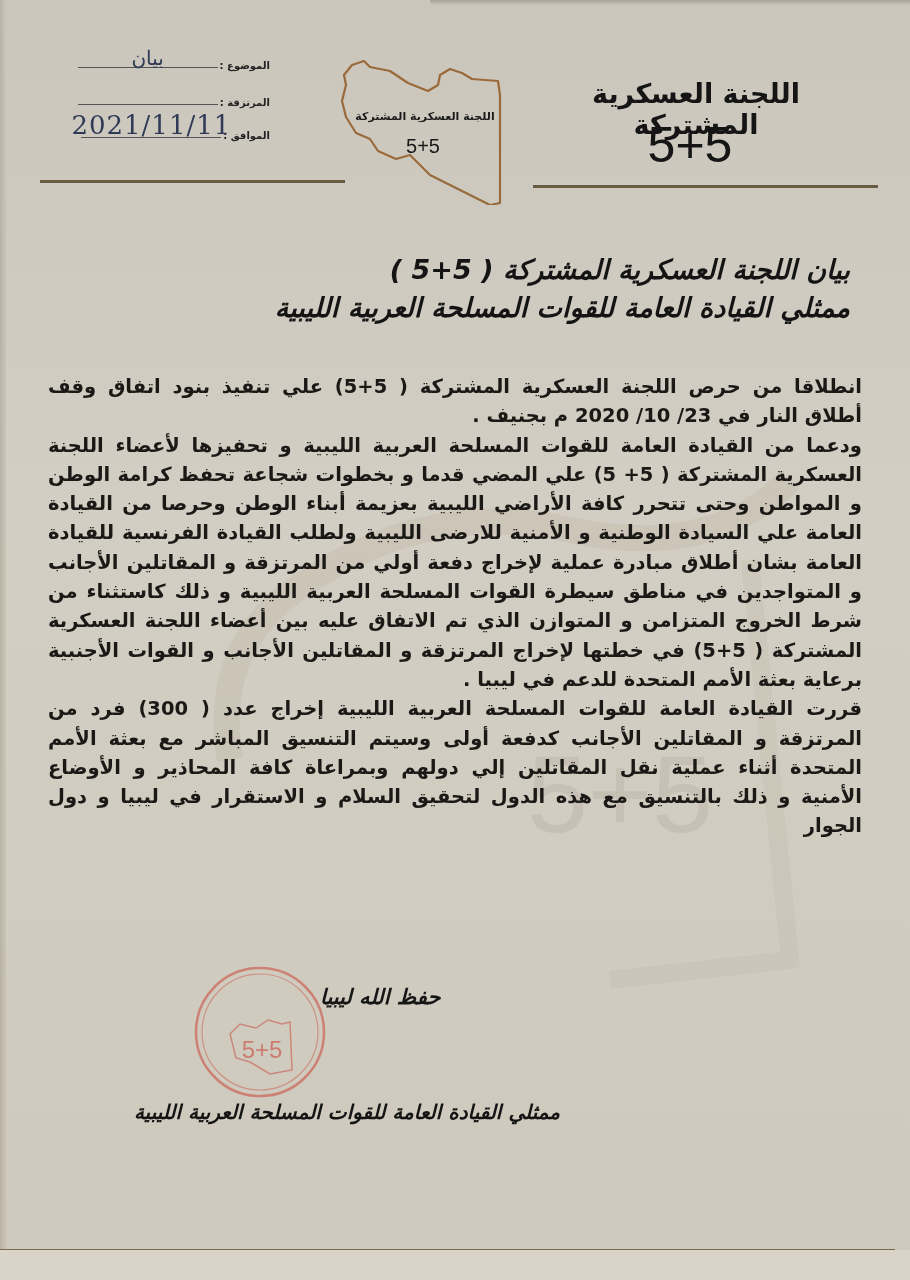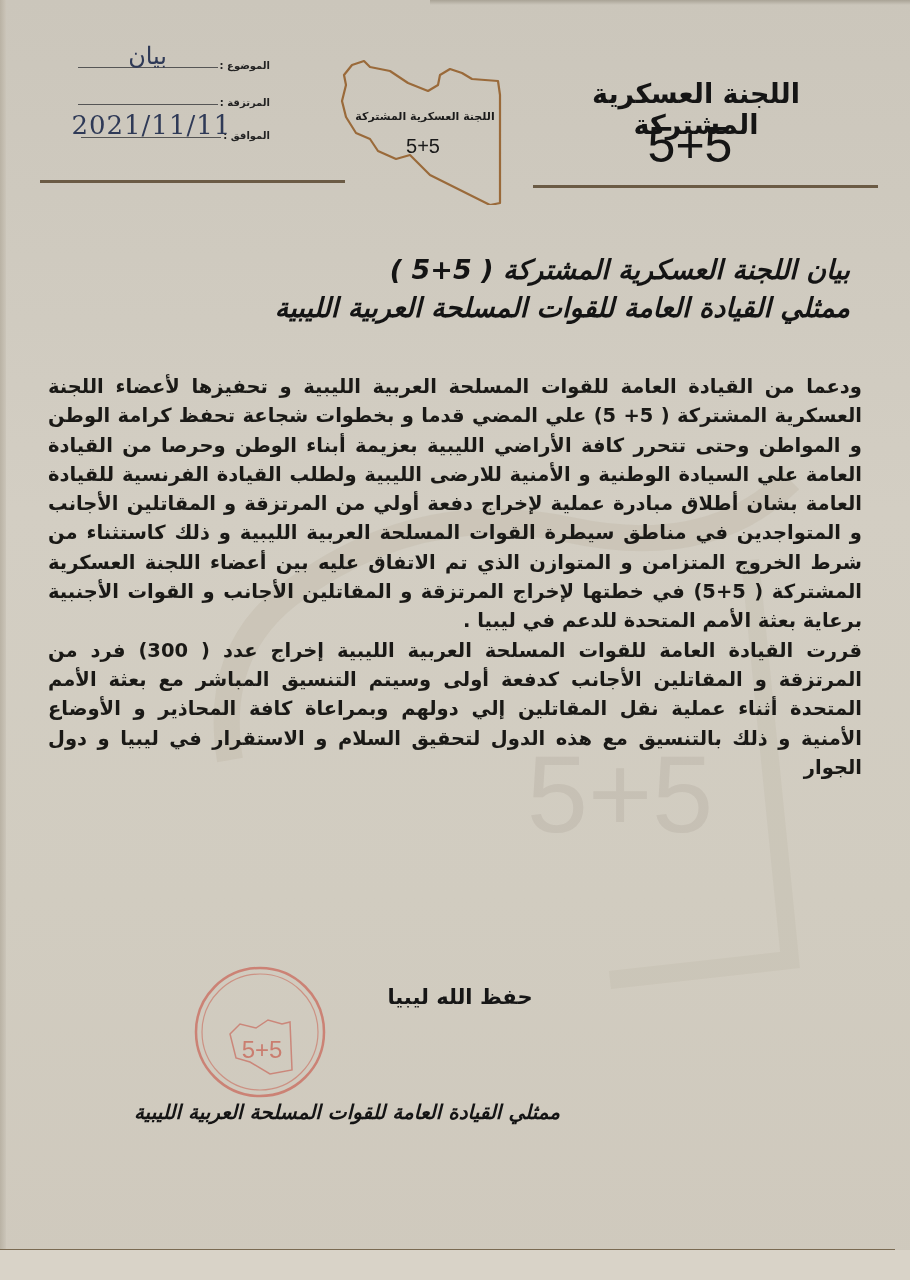--- a/index.html
+++ b/index.html
@@ -61,21 +61,21 @@
       font-size: 10px; font-weight: bold; color: #222;
       white-space: nowrap;
     }
     .meta-line {
       width: 140px; height: 1px; background: #555; margin-bottom: 3px;
       position: relative;
     }
     .meta-handwritten {
       position: absolute; bottom: -2px; left: 0; width: 140px;
       text-align: center; font-family: "DejaVu Serif", serif;
-      color: #2f3a57; font-size: 24px; direction: ltr;
+      color: #2f3a57; font-size: 20px; direction: ltr;
       letter-spacing: 1px;
     }
     .meta-handwritten.date { font-size: 26px; left: -20px; width: 180px; }
 
     
     .emblem {
       position: absolute; left: 330px; top: 55px; width: 180px; height: 150px;
     }
     .emblem-title {
       position: absolute; left: 345px; top: 110px; width: 160px;
@@ -111,22 +111,22 @@
       position: absolute; left: 520px; top: 730px; width: 200px;
       font-family: "Liberation Sans", sans-serif; font-size: 110px;
       color: rgba(150,140,125,0.18); text-align: center;
     }
     .watermark-curve {
       position: absolute; left: 190px; top: 440px; width: 620px; height: 560px;
     }
 
     .closing {
       position: absolute; left: 320px; top: 985px; width: 280px;
-      direction: rtl; text-align: center;
-      font-weight: bold; font-size: 21px; color: #161616;
+      direction: rtl; text-align: left;
+      font-weight: bold; font-size: 21px; color: #161616; font-style: italic;
     }
     .sig-1, .sig-2 {
       position: absolute; direction: rtl; text-align: right;
       font-weight: bold; font-style: italic; color: #141414; font-size: 20px;
     }
     .sig-1 { left: 90px; top: 1062px; width: 370px; }
     .sig-2 { left: 40px; top: 1100px; width: 520px; }
 
     .stamp { position: absolute; left: 190px; top: 962px; width: 140px; height: 140px; }
   </style>
@@ -170,20 +170,21 @@
   <div class="title title-1">بيان اللجنة العسكرية المشتركة ( 5+5 )</div>
   <div class="title title-2">ممثلي القيادة العامة للقوات المسلحة العربية الليبية</div>
 
   <svg class="watermark-curve" viewBox="0 0 620 560">
     <path d="M40 320 Q20 200 120 140 Q240 60 380 90 Q520 120 600 40" fill="none" stroke="rgba(170,160,140,0.18)" stroke-width="26"></path>
     <path d="M560 120 L600 520 L420 540" fill="none" stroke="rgba(170,160,140,0.14)" stroke-width="18"></path>
   </svg>
   <div class="watermark">5+5</div>
 
   <div class="body-text">
+    <p>انطلاقا من حرص اللجنة العسكرية المشتركة ( 5+5) علي تنفيذ بنود اتفاق وقف أطلاق النار في 23/ 10/ 2020 م بجنيف .</p>
     <p>ودعما من القيادة العامة للقوات المسلحة العربية الليبية و تحفيزها لأعضاء اللجنة العسكرية المشتركة ( 5+ 5) علي المضي قدما و بخطوات شجاعة تحفظ كرامة الوطن و المواطن وحتى تتحرر كافة الأراضي الليبية بعزيمة أبناء الوطن وحرصا من القيادة العامة علي السيادة الوطنية و الأمنية للارضى الليبية ولطلب القيادة الفرنسية للقيادة العامة بشان أطلاق مبادرة عملية لإخراج دفعة أولي من المرتزقة و المقاتلين الأجانب و المتواجدين في مناطق سيطرة القوات المسلحة العربية الليبية و ذلك كاستثناء من شرط الخروج المتزامن و المتوازن الذي تم الاتفاق عليه بين أعضاء اللجنة العسكرية المشتركة ( 5+5) في خطتها لإخراج المرتزقة و المقاتلين الأجانب و القوات الأجنبية برعاية بعثة الأمم المتحدة للدعم في ليبيا .</p>
     <p>قررت القيادة العامة للقوات المسلحة العربية الليبية إخراج عدد ( 300) فرد من المرتزقة و المقاتلين الأجانب كدفعة أولى وسيتم التنسيق المباشر مع بعثة الأمم المتحدة أثناء عملية نقل المقاتلين إلي دولهم وبمراعاة كافة المحاذير و الأوضاع الأمنية و ذلك بالتنسيق مع هذه الدول لتحقيق السلام و الاستقرار في ليبيا و دول الجوار</p>
   </div>
 
   <svg class="stamp" viewBox="0 0 140 140">
     <circle cx="70" cy="70" r="64" fill="none" stroke="#c96a5c" stroke-width="2.5" opacity="0.75"></circle>
     <circle cx="70" cy="70" r="58" fill="none" stroke="#c96a5c" stroke-width="1.2" opacity="0.6"></circle>
     <path d="M40 72 L50 62 L66 66 L78 58 L92 62 L100 60 L102 108 L80 112 L60 100 L46 96 Z" fill="none" stroke="#c96a5c" stroke-width="1.5" opacity="0.7"></path>
     <text x="72" y="96" text-anchor="middle" font-family="Liberation Sans, sans-serif" font-size="24" fill="#c96a5c" opacity="0.8">5+5</text>
   </svg>

